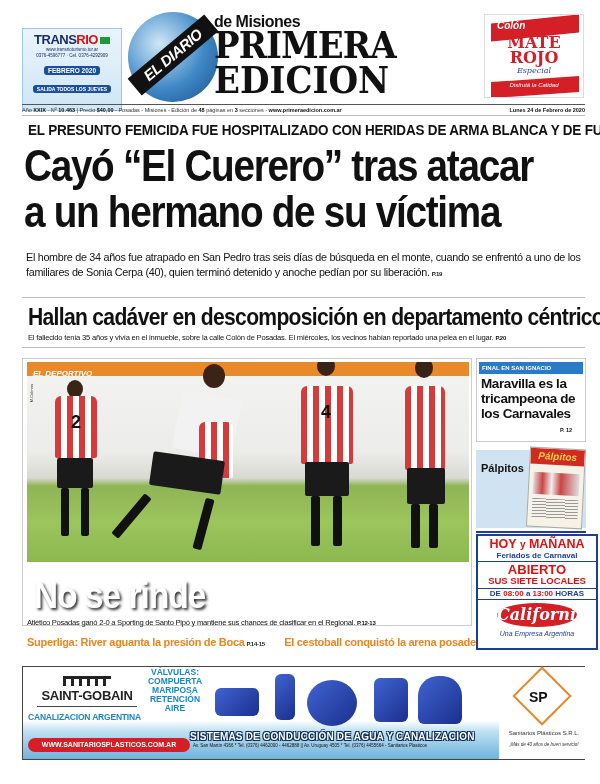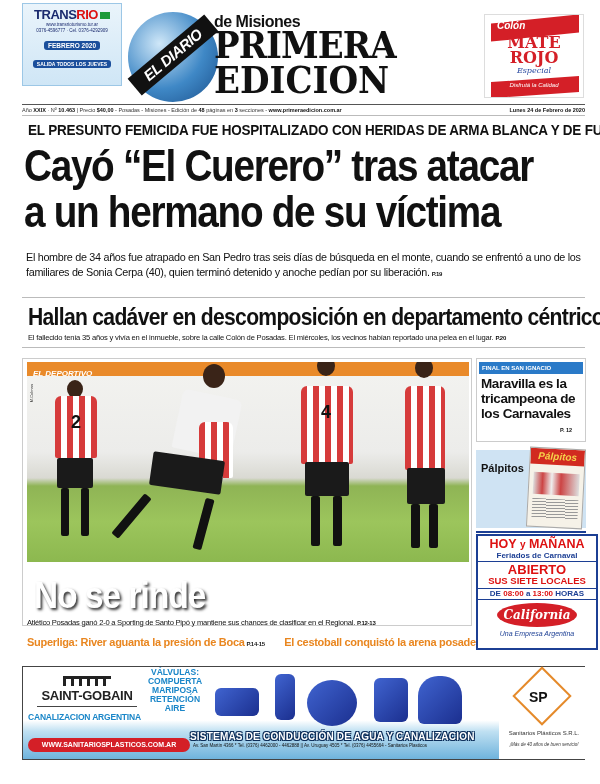--- a/index.html
+++ b/index.html
@@ -1,21 +1,21 @@
 <!DOCTYPE html>
 <html><head>
 <meta charset="utf-8">
 <style>
   *{box-sizing:border-box;margin:0;padding:0;}
   html,body{width:600px;height:784px;background:#fff;overflow:hidden;}
   body{font-family:"Liberation Sans",sans-serif;color:#111;position:relative;}
   .abs{position:absolute;}
 
   
-  .ad-transrio{left:22px;top:3px;width:100px;height:83px;background:linear-gradient(#eaf4fb,#cfe6f6);border:1px solid #9cc7e6;text-align:center;overflow:hidden;}
+  .ad-transrio{left:22px;top:28px;width:100px;height:83px;background:linear-gradient(#eaf4fb,#cfe6f6);border:1px solid #9cc7e6;text-align:center;overflow:hidden;}
   .ad-transrio .brand{font-weight:bold;font-size:13px;letter-spacing:-0.5px;color:#1a2a6e;margin-top:3px;}
   .ad-transrio .brand b{color:#d11;}
   .ad-transrio .flag{display:inline-block;width:10px;height:7px;background:#1c9a3a;margin-left:2px;vertical-align:middle;}
   .ad-transrio .small{font-size:4.5px;color:#1a2a6e;line-height:6px;}
   .ad-transrio .month{display:inline-block;margin-top:2px;background:#1b4f9c;color:#fff;font-size:6.5px;font-weight:bold;padding:1px 4px;border-radius:3px;}
   .ad-transrio .city{font-family:"DejaVu Serif",serif;font-weight:bold;font-size:19px;color:#1b4f9c;letter-spacing:1px;line-height:20px;}
   .ad-transrio .tag{display:inline-block;background:#1b4f9c;color:#fff;font-size:5px;font-weight:bold;padding:1px 4px;border-radius:3px;}
 
   .globe{left:128px;top:12px;width:90px;height:90px;border-radius:50%;background:radial-gradient(circle at 35% 35%,#cfe7f8,#3f88c6 55%,#1a4f8a);}
   .globe .band{position:absolute;left:-5px;top:32px;width:100px;height:22px;background:#111;transform:rotate(-40deg);color:#fff;font-weight:bold;font-style:italic;font-size:15px;text-align:center;line-height:22px;letter-spacing:-0.5px;}
@@ -81,21 +81,21 @@
 
   .ad-california{left:476px;top:534px;width:122px;height:116px;border:2px solid #1c3f94;background:#fff;text-align:center;}
   .ad-california .l1{color:#d11;font-weight:bold;font-size:12.5px;line-height:13px;margin-top:2px;}
   .ad-california .l1 .y{font-size:10px;}
   .ad-california .l2{color:#1c3f94;font-weight:bold;font-size:8px;line-height:9px;}
   .ad-california .sep{height:1px;background:#1c3f94;margin:1px 0;}
   .ad-california .l3{color:#d11;font-weight:bold;font-size:13px;line-height:13px;}
   .ad-california .l4{color:#d11;font-weight:bold;font-size:9.5px;line-height:10px;}
   .ad-california .l5{color:#1c3f94;font-weight:bold;font-size:8px;line-height:10px;border-top:1px solid #1c3f94;border-bottom:1px solid #1c3f94;margin:2px 0;}
   .ad-california .l5 .red{color:#d11;}
-  .ad-california .logo{margin:3px auto 0;width:80px;height:24px;border-radius:50%;background:#d41f27;color:#fff;font-family:"DejaVu Serif",serif;font-style:italic;font-weight:bold;font-size:12px;line-height:24px;}
+  .ad-california .logo{margin:3px auto 0;width:80px;height:24px;border-radius:50%;background:#d41f27;color:#fff;font-family:"DejaVu Serif",serif;font-style:italic;font-weight:bold;font-size:16px;line-height:24px;}
   .ad-california .slogan{color:#1c3f94;font-style:italic;font-size:7px;margin-top:3px;}
 
   
   .ad-bottom{left:22px;top:666px;width:563px;height:94px;border:1.5px solid #444;background:linear-gradient(180deg,#fff 0%,#fff 58%,#bfe0f2 70%,#6fb3dc 100%);overflow:hidden;}
   .sg-logo{left:37px;top:676px;width:100px;text-align:center;}
   .sg-arch{width:48px;height:10px;margin:0 auto;border-top:3px solid #222;background:repeating-linear-gradient(90deg,#222 0 3px,transparent 3px 8px);}
   .sg-name{font-size:13px;font-weight:bold;color:#222;letter-spacing:-0.3px;margin-top:2px;}
   .sg-rule{height:1px;background:#444;margin-top:3px;}
   .sg-sub{left:28px;top:712px;font-size:8.5px;font-weight:bold;color:#1a86c8;letter-spacing:-0.2px;}
   .valv{left:140px;top:668px;width:70px;text-align:center;color:#1a86c8;font-weight:bold;font-size:8.5px;line-height:9px;}

